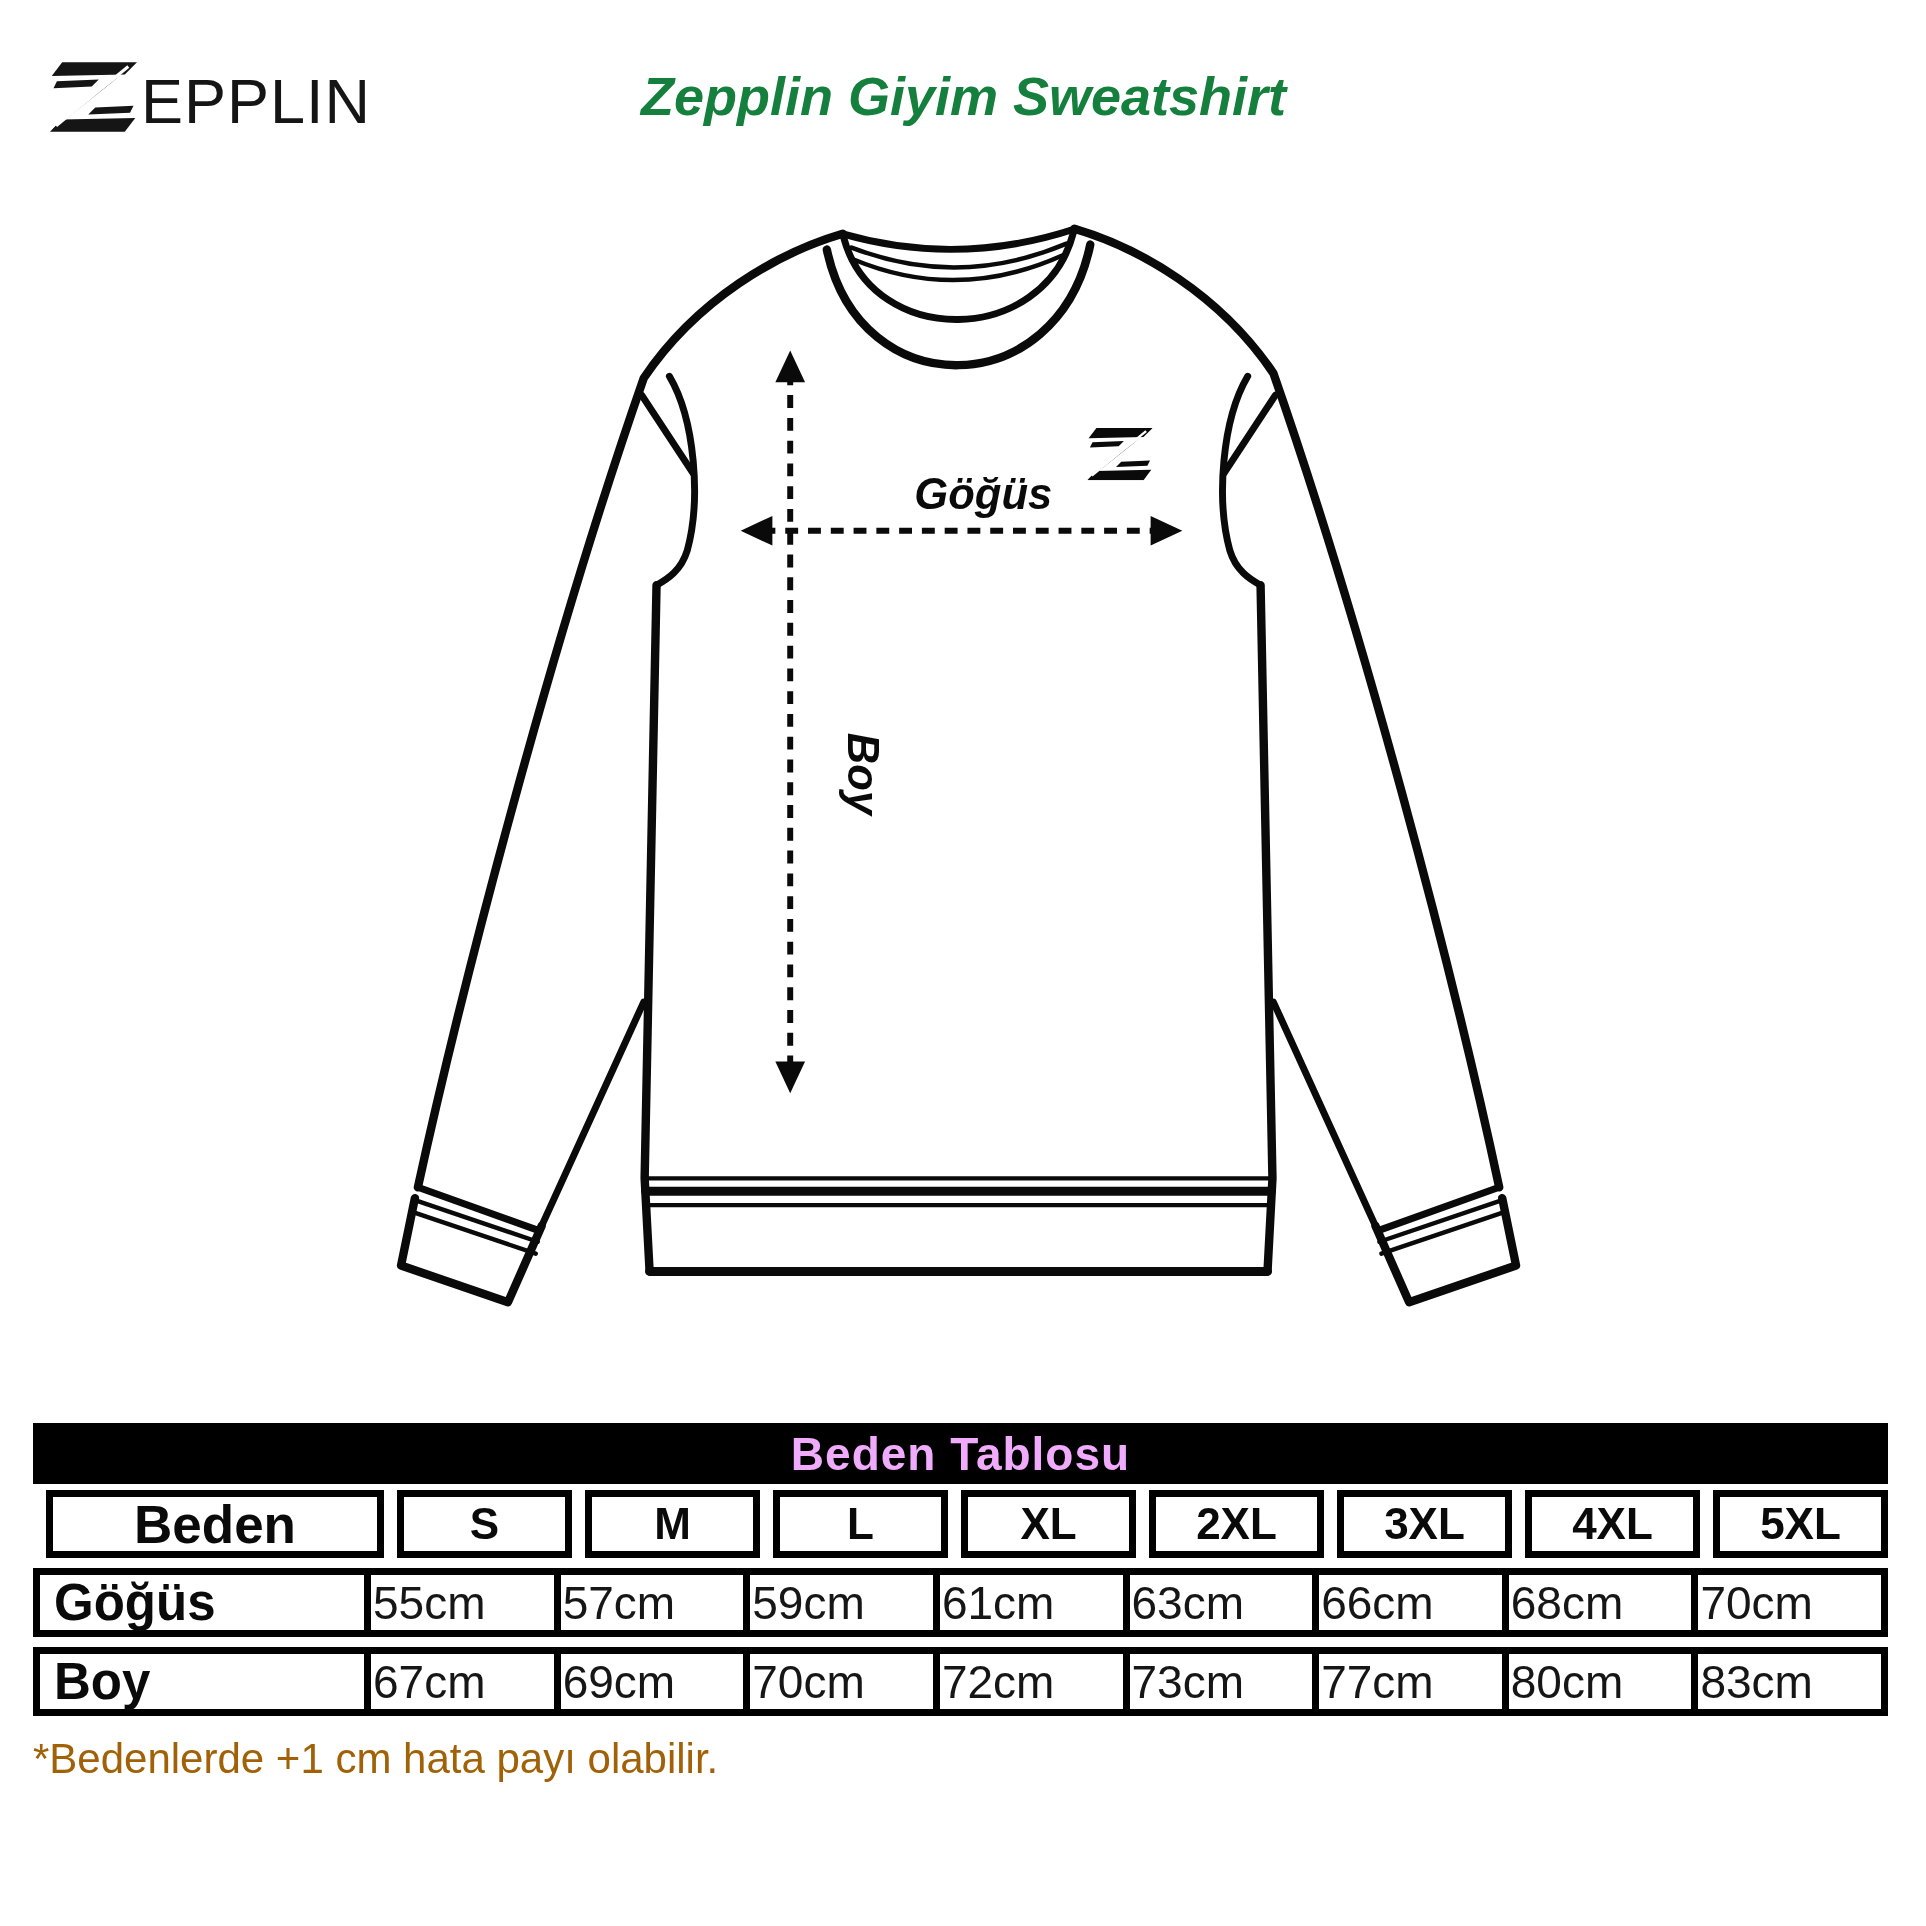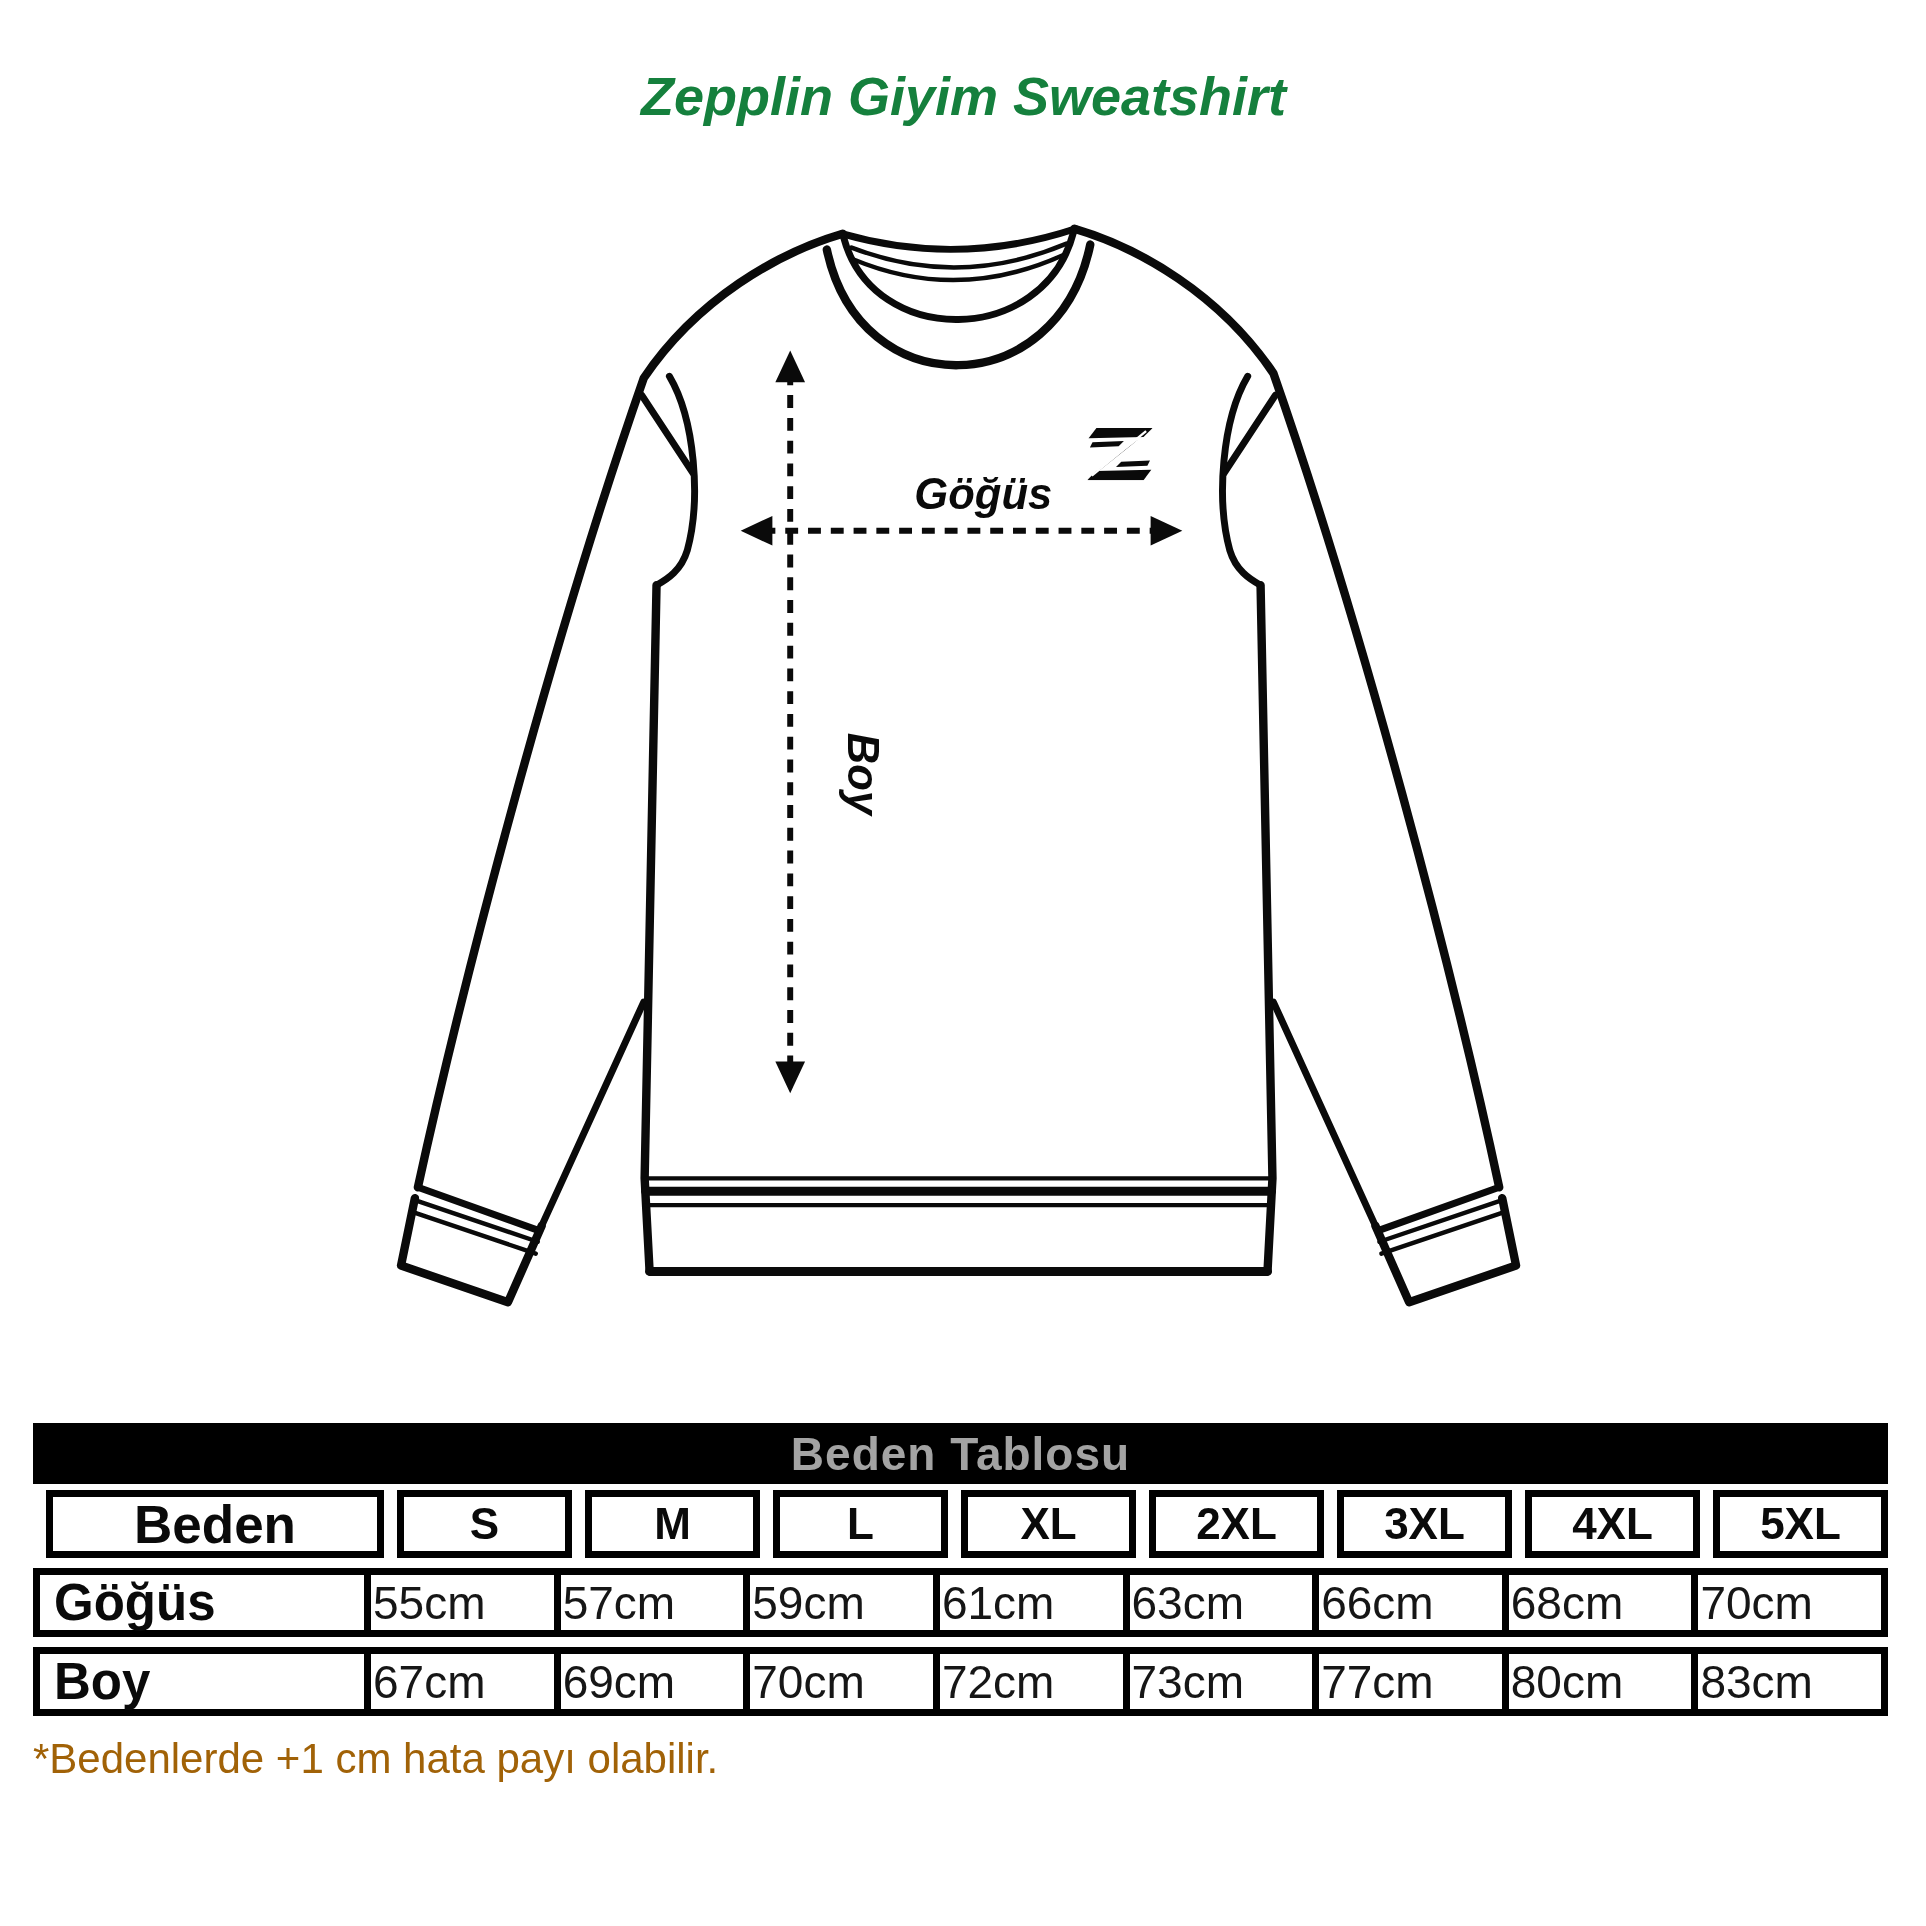--- a/index.html
+++ b/index.html
@@ -20,21 +20,21 @@
   .title .t-bold{font-weight:800;}
   
   .art{position:absolute;left:0;top:0;width:1927px;height:1927px;}
   .ln{fill:none;stroke:#0a0a0a;stroke-linecap:round;stroke-linejoin:round;}
   .w8{stroke-width:8.5;} .w7{stroke-width:7;} .w5{stroke-width:4.5;} .w9{stroke-width:9;}
   .dash{fill:none;stroke:#0a0a0a;stroke-width:6;stroke-dasharray:13 10;}
   .head{fill:#0a0a0a;stroke:none;}
   .svg-label{font-family:"Liberation Sans","DejaVu Sans",sans-serif;font-style:italic;font-weight:600;font-size:44px;fill:#0a0a0a;}
   
   .tablewrap{position:absolute;left:33px;top:1423px;width:1855px;}
-  .band{height:61px;background:#000;color:#a3a3a3;font-weight:700;font-size:46px;
+  .band{height:61px;background:#000;color:#f0abfc;font-weight:700;font-size:46px;
         display:flex;align-items:center;justify-content:center;letter-spacing:1px;}
   .trow{display:flex;width:100%;}
   .trow.first{margin-top:6px;}
   .trow + .trow{margin-top:10px;}
   .cell{border:7px solid #000;background:#fff;display:flex;align-items:center;min-width:0;}
   .cell + .cell{margin-left:-7px;}
   .cell.lab{width:338px;flex:none;}
   .cell.val{flex:1;}
   .hrow .cell{height:68px;justify-content:center;font-weight:700;margin-left:13px;}
   .hrow .cell.lab{font-size:53px;}
@@ -42,20 +42,33 @@
   .drow .cell{height:69px;}
   .drow .cell.lab{font-size:51px;font-weight:700;padding-left:14px;}
   .drow .cell.val{font-size:46px;font-weight:400;padding-left:2px;color:#161616;}
   .footnote{position:absolute;left:33px;top:1735px;font-size:42px;font-weight:400;color:#a16207;}
 </style>
 </head>
 <body>
 
 <div class="page">
 
+  <div class="brand">
+    <svg width="87" height="70" viewBox="0 0 100 80" aria-hidden="true">
+      <g fill="#151515">
+        <polygon points="14,0 100,0 86,14 2,16"></polygon>
+        <polygon points="8,22 56,20 48,28 4,30"></polygon>
+        <polygon points="100,0 84,13 14,66 0,80"></polygon>
+        <polygon points="86,80 0,80 14,66 98,64"></polygon>
+        <polygon points="92,58 44,60 52,52 96,50"></polygon>
+      </g>
+      <line x1="90" y1="5" x2="7" y2="73" stroke="#ffffff" stroke-width="3.5"></line>
+    </svg>
+    <span class="brand-text">EPPLIN</span>
+  </div>
 
   <div class="title">
     <span class="t-reg">Zepplin Giyim </span>
     <span class="t-bold">Sweatshirt</span>
   </div>
 
   <svg class="art" viewBox="0 0 1946 1946">
     <defs>
       <symbol id="zmark" viewBox="0 0 100 80">
         <g fill="#0a0a0a">

